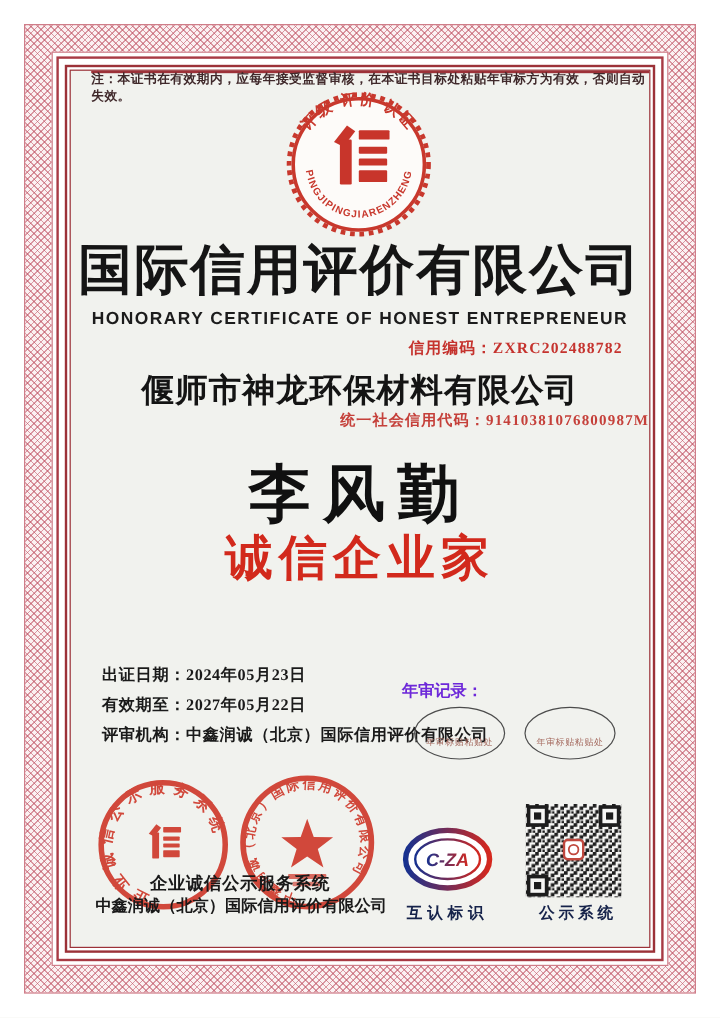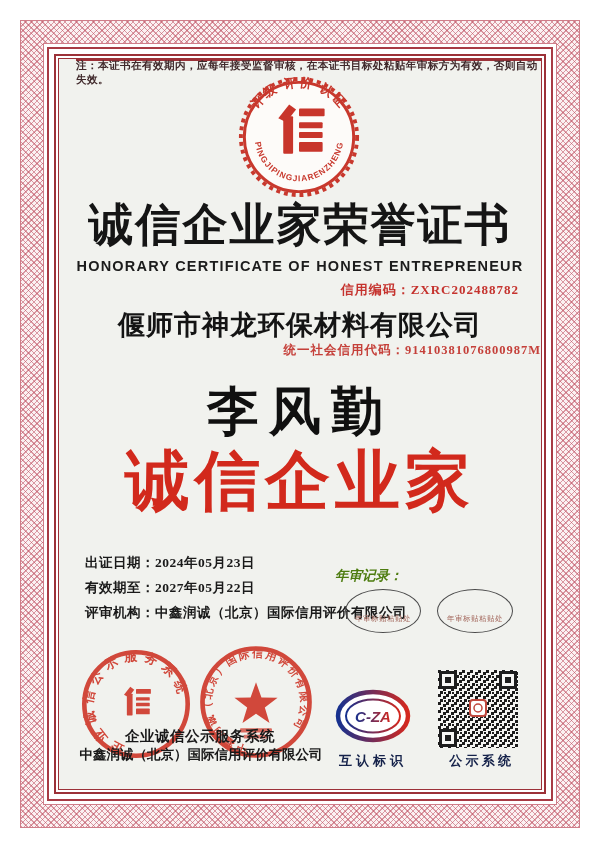--- a/index.html
+++ b/index.html
@@ -30,25 +30,25 @@
          color:#151515;letter-spacing:2px;}
   .subtitle{left:0;right:0;top:199px;text-align:center;font-size:14.5px;font-weight:bold;
             color:#1c1c1c;letter-spacing:1.2px;}
   .credit{right:22px;top:222px;font-size:13px;font-weight:bold;color:#c5332e;letter-spacing:1px;}
   .company{left:0;right:0;top:248px;text-align:center;font-size:27px;font-weight:900;
            color:#141414;letter-spacing:1px;}
   .social{left:0;right:0;top:283px;text-align:right;font-size:12.5px;font-weight:bold;
           color:#c5403a;letter-spacing:1px;}
   .person{left:0;right:0;top:318px;text-align:center;font-size:52px;font-weight:900;
           color:#101010;letter-spacing:10px;}
-  .honor{left:0;right:0;top:378px;text-align:center;font-size:65px;font-weight:900;
+  .honor{left:0;right:0;top:378px;text-align:center;font-size:40px;font-weight:900;
          color:#d2291c;letter-spacing:5px;}
   .fields{left:26px;top:491px;font-size:13.5px;font-weight:bold;color:#1a1a1a;line-height:25px;}
   .fields .row span{letter-spacing:.5px;text-align:center;}
-  .annual-label{left:276px;top:508px;font-size:13.5px;font-weight:bold;color:#4d7c0f;font-style:italic;}
+  .annual-label{left:276px;top:508px;font-size:13.5px;font-weight:bold;color:#6d28d9;}
   .oval{width:74px;height:42px;border:1.5px solid #4c4c4c;border-radius:50%;
         display:flex;align-items:center;justify-content:center;background:transparent;}
   .oval span{font-size:7.5px;color:#a56a5f;letter-spacing:.5px;margin-top:16px;}
   .oval1{left:286px;top:530px;} .oval2{left:378px;top:530px;}
   .service-line{left:8px;top:668px;width:266px;text-align:center;font-size:14.5px;
                 font-weight:900;color:#191919;letter-spacing:.5px;}
   .issuer-line{left:0px;top:687px;width:284px;text-align:center;font-size:13.5px;
                font-weight:900;color:#191919;}
   .mutual-label{left:254px;top:693px;width:120px;text-align:center;font-size:13px;
                 font-weight:900;color:#15224a;letter-spacing:4px;}
@@ -85,21 +85,21 @@
     <g fill="#c8352b">
       <path d="M44,46 L55,32 L62,37 L52,50 Z"></path>
       <rect x="49" y="44" width="10" height="38" rx="1"></rect>
       <rect x="65" y="36" width="26" height="8" rx="1"></rect>
       <rect x="65" y="50" width="24" height="6" rx="1"></rect>
       <rect x="65" y="60" width="24" height="6" rx="1"></rect>
       <rect x="65" y="70" width="24" height="10" rx="1"></rect>
     </g>
   </svg>
 
-  <div class="abs title cjk">诚信企业家荣誉证书</div>
+  <div class="abs title cjk">国际信用评价有限公司</div>
   <div class="abs subtitle">HONORARY CERTIFICATE OF HONEST ENTREPRENEUR</div>
   <div class="abs credit cjk">信用编码：ZXRC202488782</div>
 
   <div class="abs company cjk">偃师市神龙环保材料有限公司</div>
   <div class="abs social cjk">统一社会信用代码：91410381076800987M</div>
 
   <div class="abs person cjk">李风勤</div>
   <div class="abs honor cjk">诚信企业家</div>
 
   <div class="abs fields cjk">

